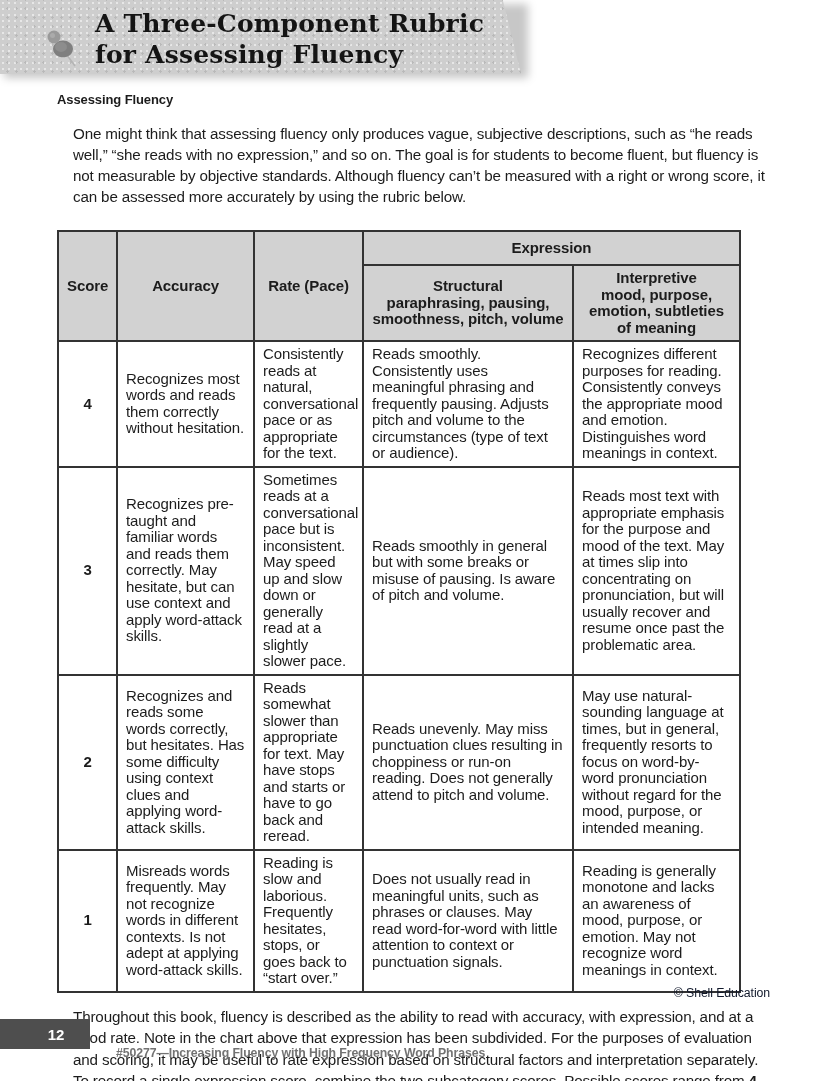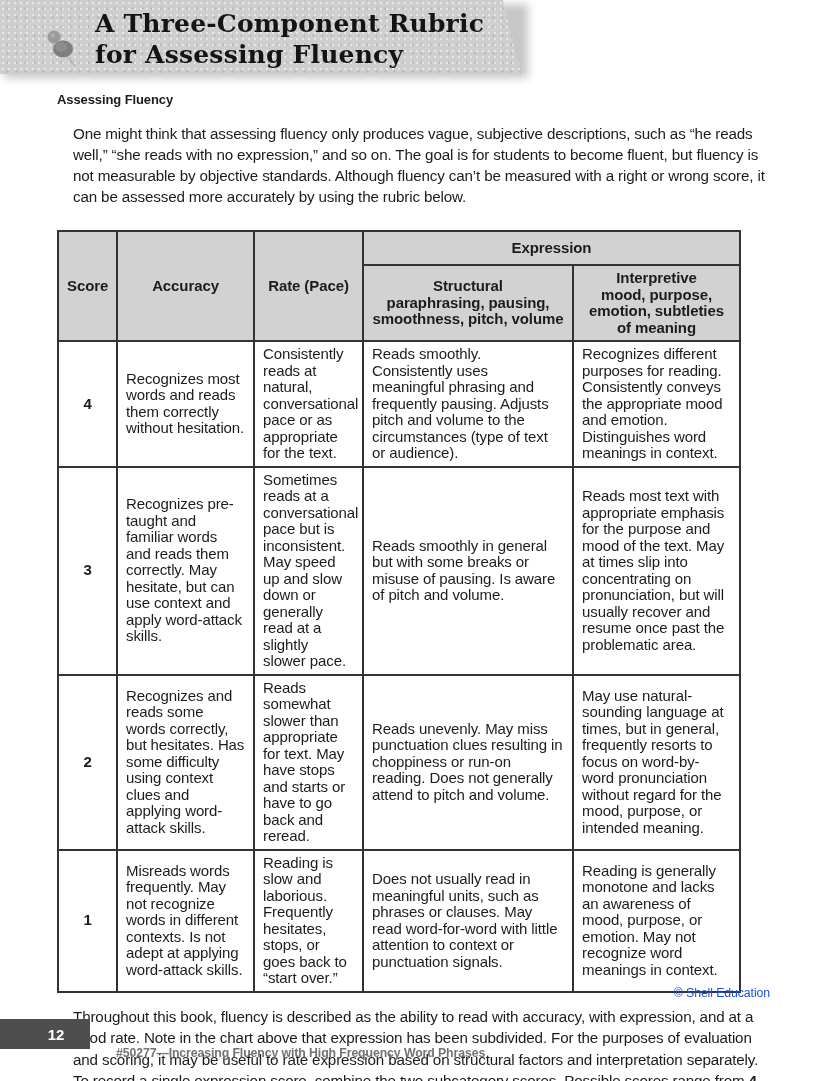--- a/index.html
+++ b/index.html
@@ -56,21 +56,21 @@
   .footer-pagebox{
     position:absolute;left:0;top:1019px;width:90px;height:30px;
     background:#4e4e4e;color:#ffffff;font-weight:bold;font-size:15px;
     display:flex;align-items:center;justify-content:center;padding-left:22px;box-sizing:border-box;
   }
   .footer-bookref{
     position:absolute;left:116px;top:1046px;font-size:12.3px;font-weight:700;
     color:#737373;letter-spacing:-.1px;
   }
   .footer-copyright{
-    position:absolute;right:64px;top:986px;font-size:12.3px;color:#1d4ed8;letter-spacing:-.1px;
+    position:absolute;right:64px;top:986px;font-size:12.3px;color:#0f172a;letter-spacing:-.1px;
   }
 </style>
 </head>
 <body>
 
 <div class="page">
 
   <div class="banner-shadow"></div>
   <div class="banner">
     <svg class="pushpin" width="40" height="42" viewBox="0 0 40 42">

